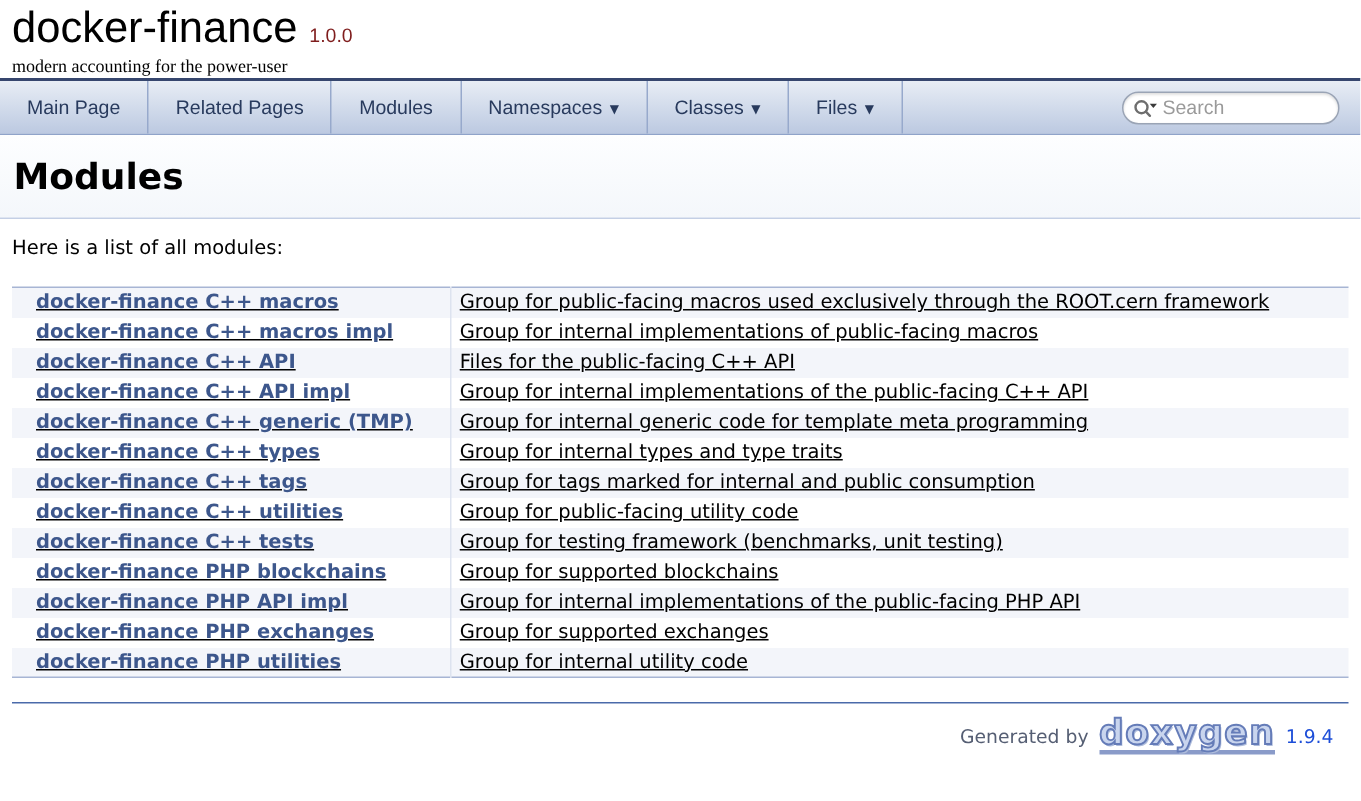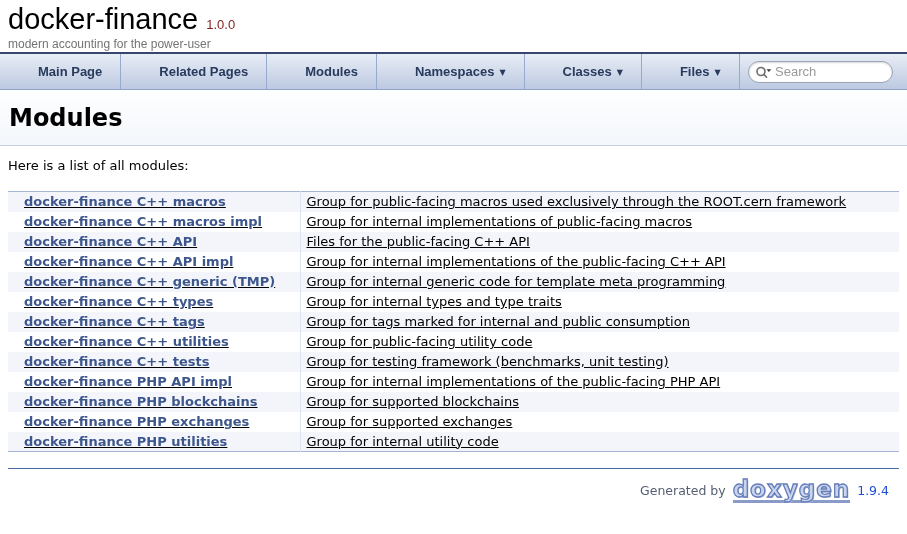--- a/index.html
+++ b/index.html
@@ -12,40 +12,40 @@
   }
 
   
   .titlearea { padding: 3px 0 0 8px; height: 52px; background: #fff; border-radius: 25px; }
   .projectrow { display: flex; align-items: baseline; gap: 8px; }
   .projectname {
     font-family: "Liberation Sans", sans-serif;
     font-size: 29px; font-weight: 400; color: #000; letter-spacing: 0;
   }
   .projectnumber { font-family: "Liberation Sans", sans-serif; font-size: 13px; color: #7f1d1d; }
-  .projectbrief { font-family: Liberation Sans, sans-serif; font-size: 12px; color: #737373; margin-top: 1px; }
+  .projectbrief { font-family: Liberation Serif, serif; font-size: 12px; color: #000000; margin-top: 1px; }
 
   
   .tabs {
     height: 38px;
     border-top: 2px solid #36466E;
     border-bottom: 1px solid #8FA3C9;
     background: linear-gradient(to bottom, #E8EDF5 0%, #D4DDEC 45%, #BCC9E1 100%);
     display: flex; align-items: stretch;
   }
   .tablist { display: flex; list-style: none; align-items: stretch; }
   .tab {
     display: flex; align-items: center;
     padding: 0 18px;
     border-right: 1px solid #97A9CC;
     cursor: pointer;
   }
   .tab-label {
     font-family: "Liberation Sans", sans-serif;
-    font-size: 13px; font-weight: bold; color: #283A5D; margin-left: 20px;
+    font-size: 13px; font-weight: normal; color: #283A5D;
   }
   .tab-arrow { font-size: 8px; color: #283A5D; margin-left: 5px; position: relative; top: 1px; }
   .searchwrap { margin-left: auto; display: flex; align-items: center; padding-right: 14px; }
   .searchbox {
     width: 145px; height: 22px;
     background: #fff;
     border: 1px solid #9AA4B5;
     border-radius: 11px;
     display: flex; align-items: center;
     padding: 0 8px 0 6px;
@@ -246,30 +246,30 @@
       <div class="dirrow">
         <div class="cell-entry">
           <a class="mod-link">docker-finance C++ tests</a>
         </div>
         <div class="cell-desc">Group for testing framework (benchmarks, unit testing)</div>
       </div>
 
 
       <div class="dirrow">
         <div class="cell-entry">
+          <a class="mod-link">docker-finance PHP blockchains</a>
+        </div>
+        <div class="cell-desc">Group for supported blockchains</div>
+      </div>
+
+      <div class="dirrow">
+        <div class="cell-entry">
           <a class="mod-link">docker-finance PHP API impl</a>
         </div>
         <div class="cell-desc">Group for internal implementations of the public-facing PHP API</div>
-      </div>
-
-      <div class="dirrow">
-        <div class="cell-entry">
-          <a class="mod-link">docker-finance PHP blockchains</a>
-        </div>
-        <div class="cell-desc">Group for supported blockchains</div>
       </div>
 
       <div class="dirrow">
         <div class="cell-entry">
           <a class="mod-link">docker-finance PHP exchanges</a>
         </div>
         <div class="cell-desc">Group for supported exchanges</div>
       </div>
 
       <div class="dirrow">

